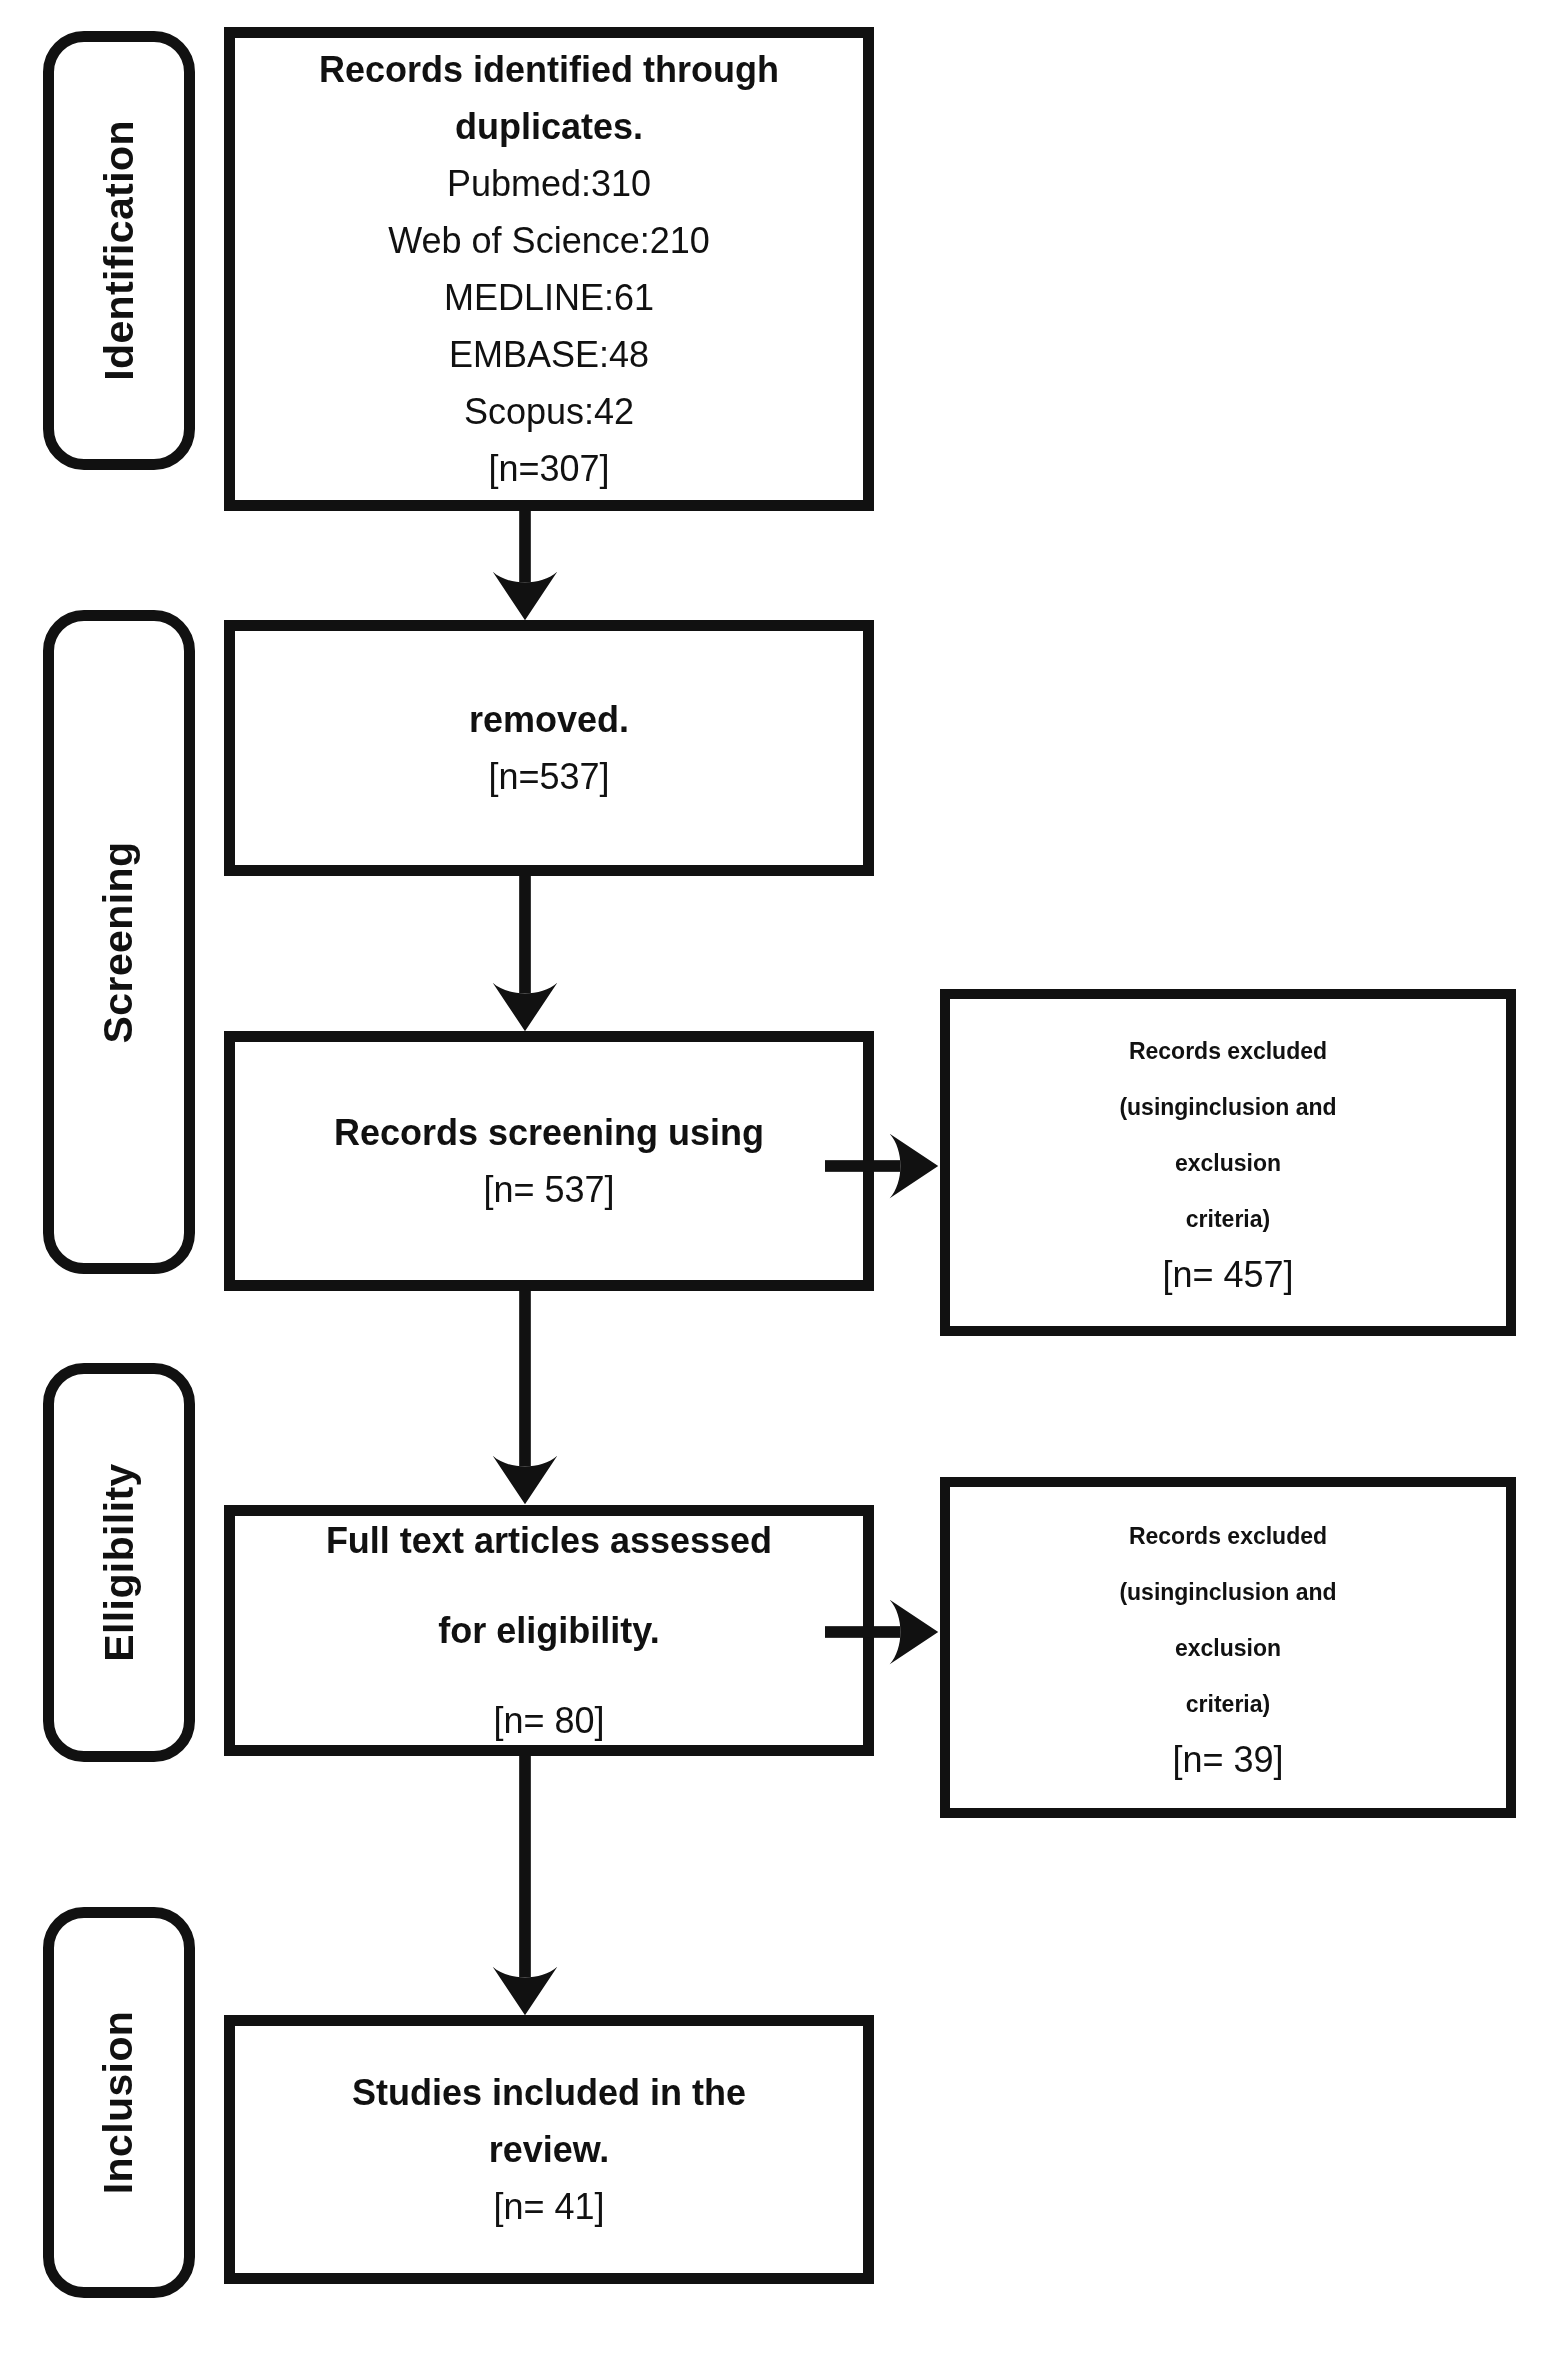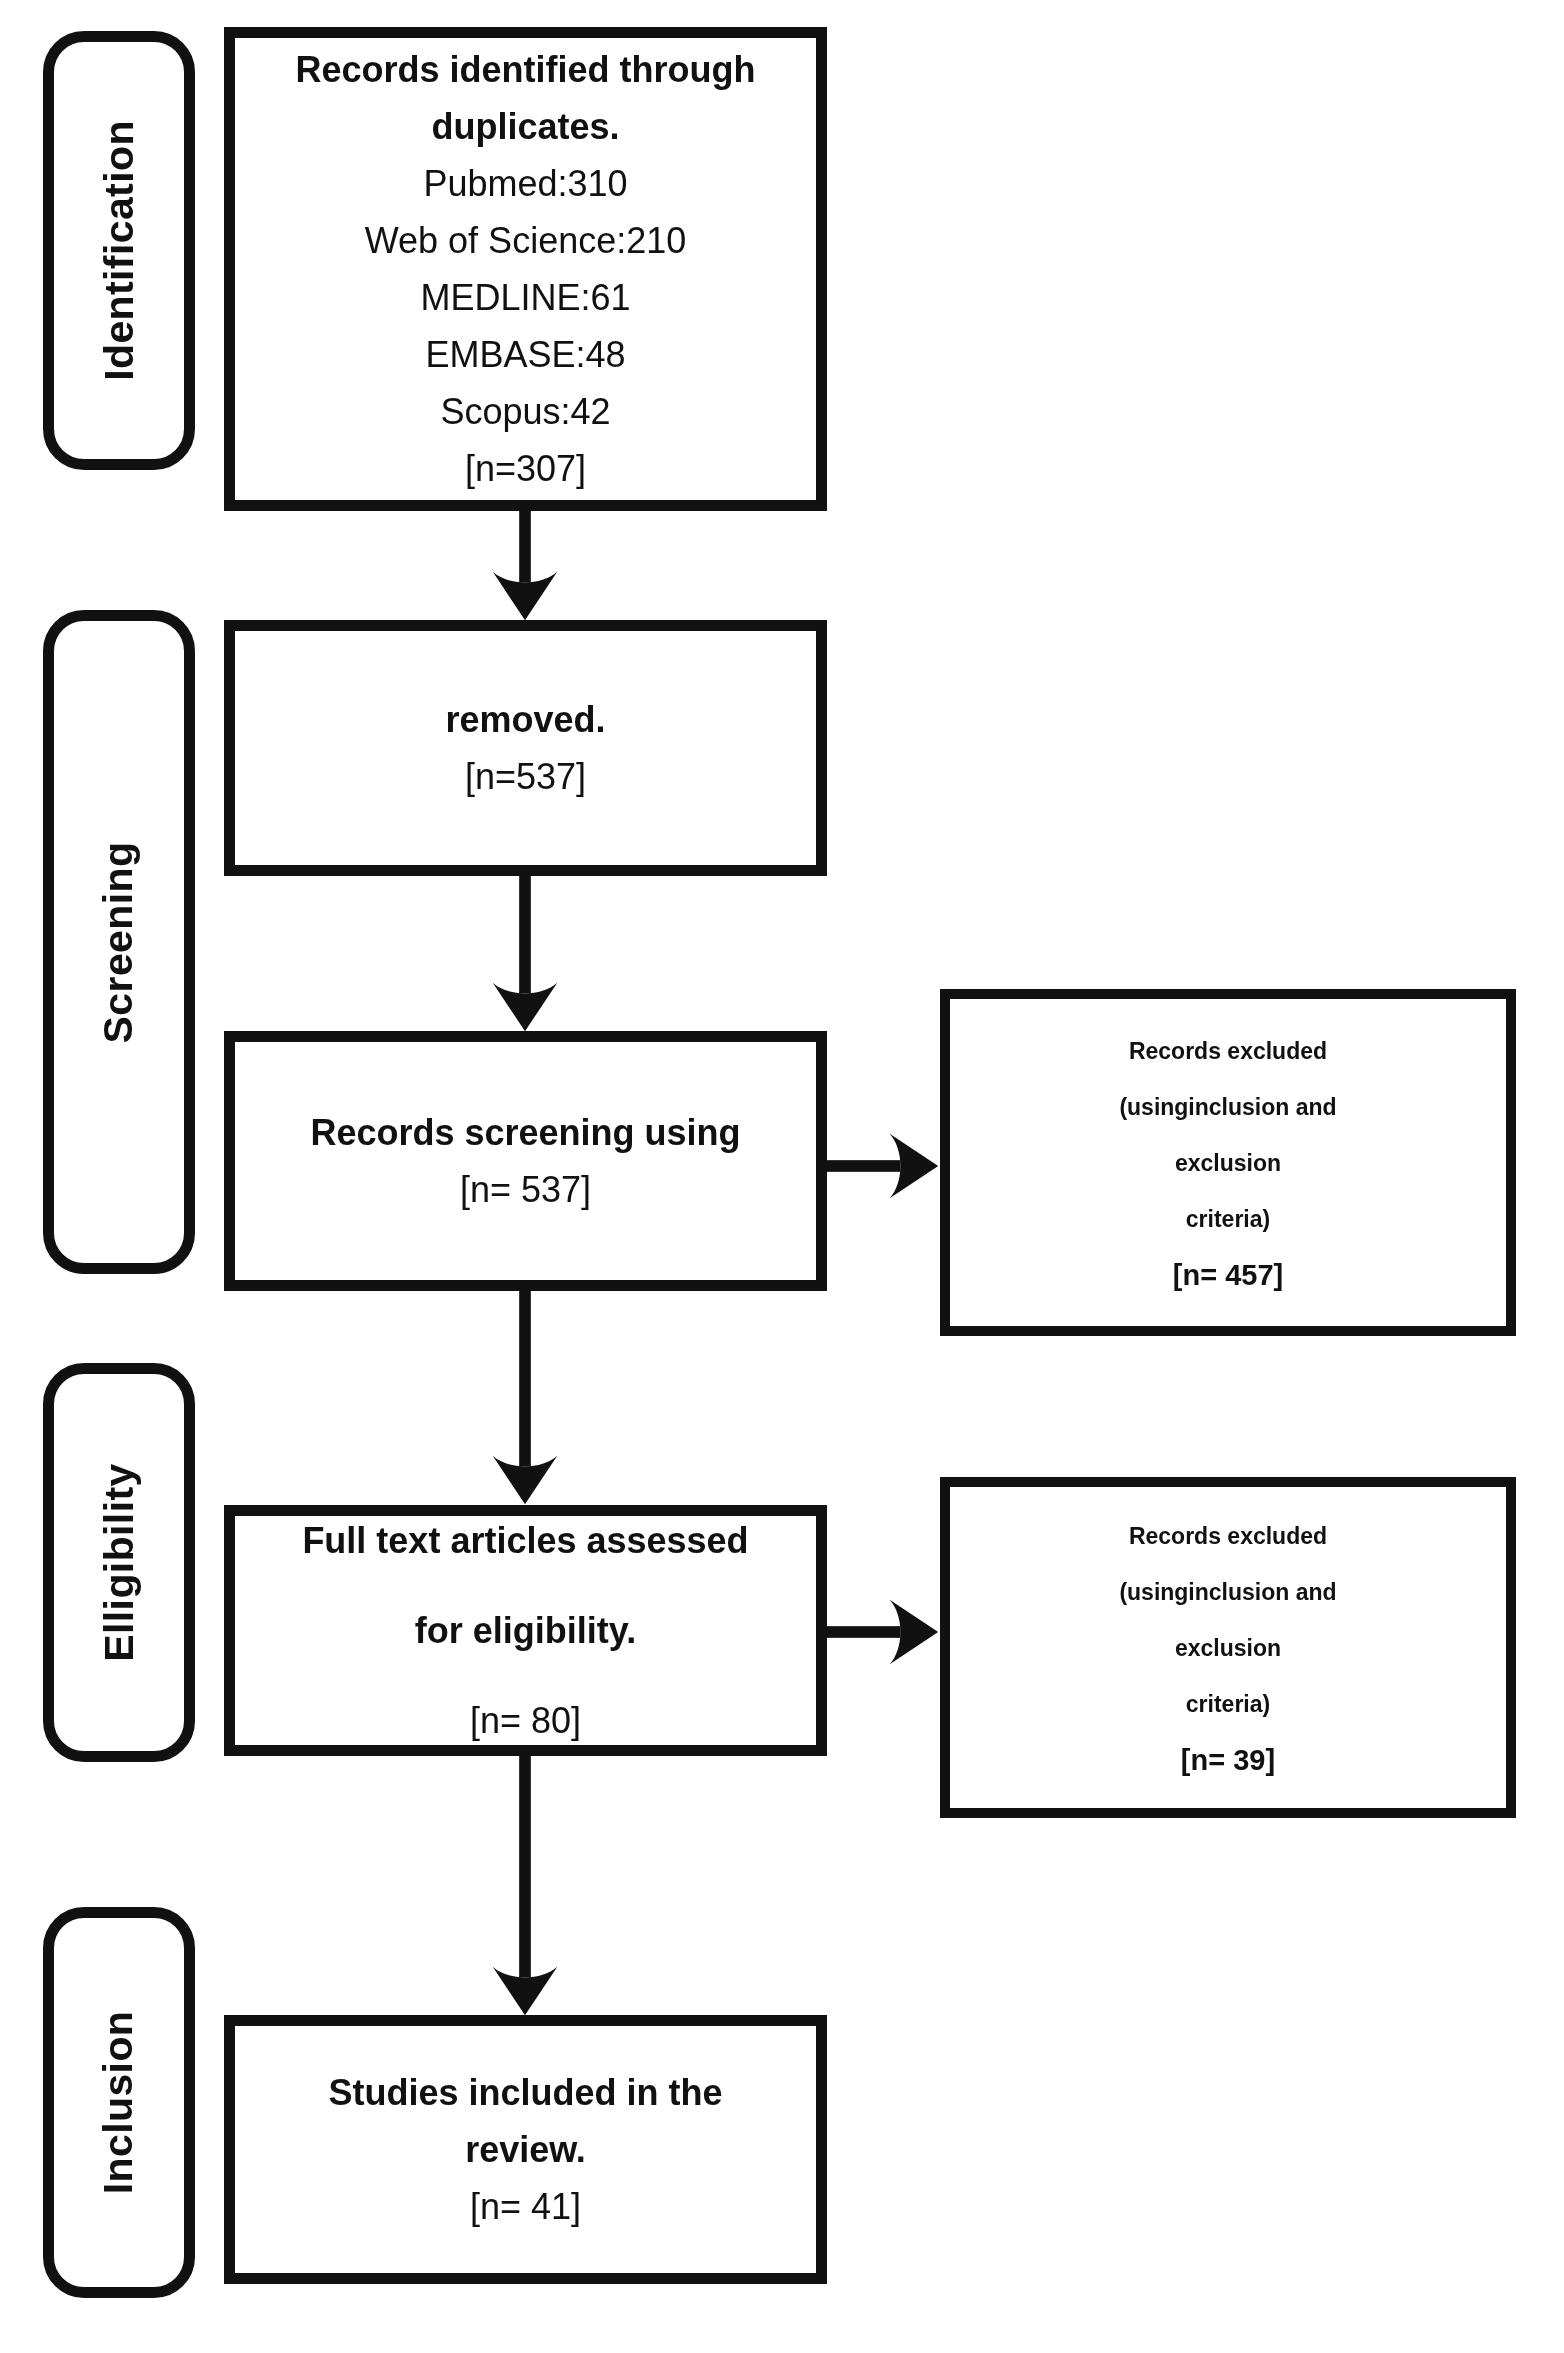--- a/index.html
+++ b/index.html
@@ -22,40 +22,40 @@
   }
   .pill .vtext{
     transform:rotate(-90deg);
     white-space:nowrap;
     font-weight:bold;
     font-size:41px;
     letter-spacing:0.4px;
   }
   .fbox{
     position:absolute;
-    left:224px;width:603px;
+    left:224px;width:650px;
     border:11.7px solid #111;
     box-sizing:border-box;
     background:#fff;
     display:flex;flex-direction:column;align-items:center;justify-content:center;
     text-align:center;
   }
   .fbox .bline{font-weight:bold;font-size:36px;line-height:57px;white-space:nowrap;}
   .fbox .rline{font-weight:normal;font-size:36px;line-height:57px;white-space:nowrap;}
   .ebox{
     position:absolute;
     left:940px;width:576px;
     border:10px solid #111;
     box-sizing:border-box;
     background:#fff;
     display:flex;flex-direction:column;align-items:center;justify-content:center;
     text-align:center;
   }
   .ebox .bline{font-weight:bold;font-size:23px;line-height:56px;white-space:nowrap;}
-  .ebox .rline{font-weight:bold;font-size:29px;line-height:56px;white-space:nowrap;}
+  .ebox .rline{font-weight:normal;font-size:36px;line-height:56px;white-space:nowrap;}
   .arrow{position:absolute;}
 </style>
 </head>
 <body>
 
 <div id="canvas">
 
   <div class="pill" style="top:31px;height:439px;">
     <span class="vtext">Identification</span>
   </div>

